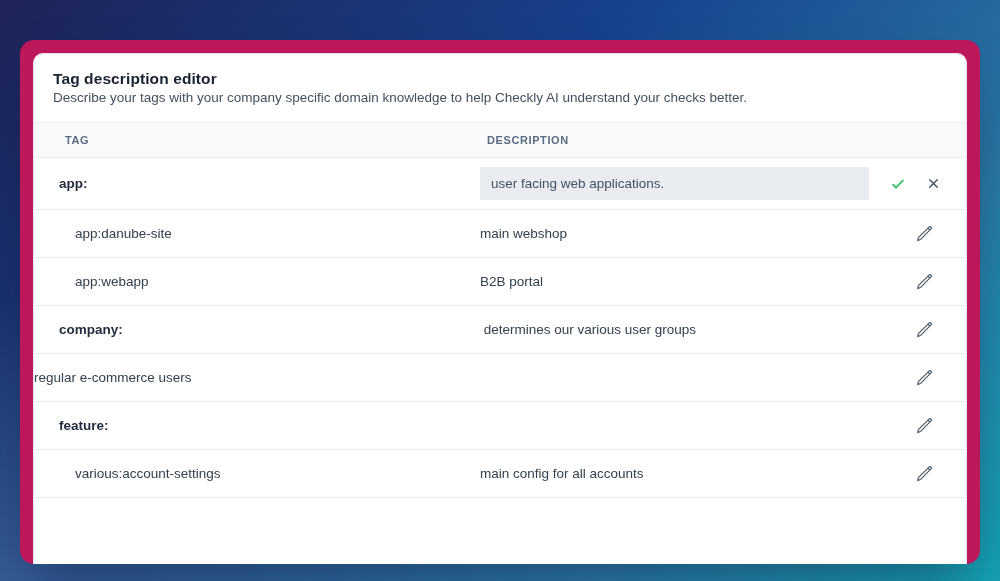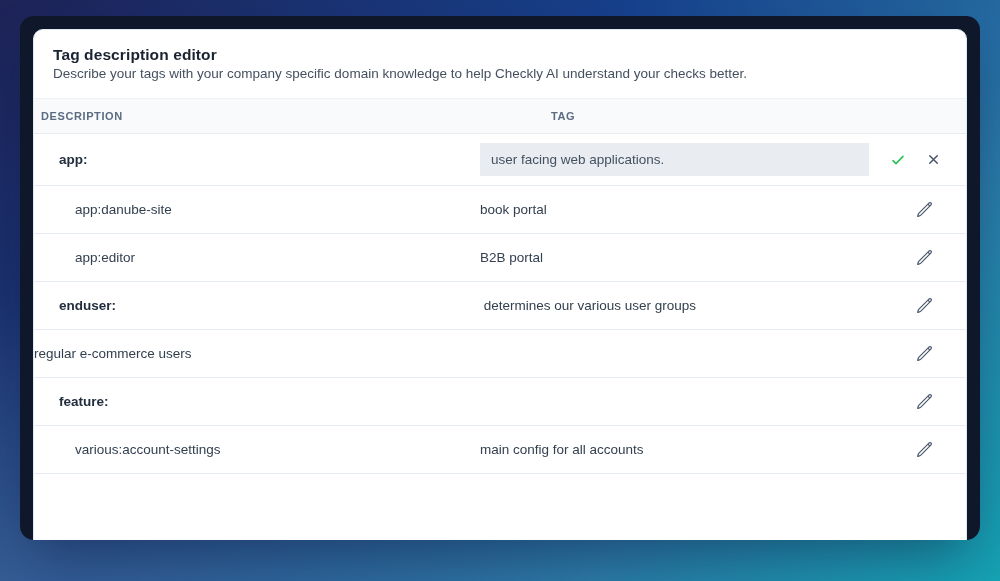--- a/index.html
+++ b/index.html
@@ -6,23 +6,23 @@
   html, body { width: 1000px; height: 581px; }
   body {
     font-family: "Liberation Sans", "DejaVu Sans", sans-serif;
     background:
       radial-gradient(120% 90% at 0% 100%, rgba(110,150,170,0.35) 0%, rgba(110,150,170,0) 55%),
       linear-gradient(135deg, #1e2357 0%, #17418d 40%, #2a7aa8 74%, #15a3b2 100%);
     overflow: hidden;
   }
   .card {
     position: absolute;
-    left: 20px; top: 16px;
+    left: 20px; top: 40px;
     width: 960px; height: 524px;
-    background: #0f172a;
+    background: #be185d;
     border-radius: 14px;
     box-shadow: 0 25px 55px -12px rgba(10, 20, 50, 0.45);
     overflow: hidden;
   }
   .panel {
     margin: 13px 13px 0;
     height: 540px;               
     border: 1px solid #e2e8f0;
     border-radius: 10px;
     background: #fff;
@@ -117,64 +117,64 @@
 <body>
 
 <div class="card">
   <div class="panel">
     <div class="panel-head">
       <div class="panel-title">Tag description editor</div>
       <div class="panel-subtitle">Describe your tags with your company specific domain knowledge to help Checkly AI understand your checks better.</div>
     </div>
     <div class="table">
       <div class="thead">
+        <div class="th th-tag">TAG</div>
         <div class="th th-desc">DESCRIPTION</div>
-        <div class="th th-tag">TAG</div>
       </div>
       <div>
           <div class="row editing">
             <div class="cell-tag bold">app:</div>
     <div class="cell-desc"><input type="text" class="desc-input" value="user facing web applications." style=""></div>
     <div class="cell-actions">
               <button class="icon-btn">
                 <svg width="16" height="16" viewBox="0 0 24 24" fill="none" stroke="#2bc158" stroke-width="2.4" stroke-linecap="round" stroke-linejoin="round">
                   <path d="M4.5 13l4.5 4.5L19.5 6.5"></path>
                 </svg>
               </button>
        <button class="icon-btn">
                 <svg width="15" height="15" viewBox="0 0 24 24" fill="none" stroke="#475569" stroke-width="2.3" stroke-linecap="round">
                   <path d="M6 6l12 12M18 6L6 18"></path>
                 </svg>
               </button>
             </div>
           </div>
           <div class="row">
             <div class="cell-tag child">app:danube-site</div>
-    <div class="cell-desc"><span class="desc-text">book portal</span></div>
-    <div class="cell-actions">
-              <button class="icon-btn">
-                <svg width="17" height="17" viewBox="0 0 24 24" fill="none" stroke="#475569" stroke-width="1.6" stroke-linecap="round" stroke-linejoin="round">
-                  <path d="M16.862 4.487l1.687-1.688a1.875 1.875 0 112.652 2.652L6.832 19.82a4.5 4.5 0 01-1.897 1.13l-2.685.8.8-2.685a4.5 4.5 0 011.13-1.897L16.863 4.487zm0 0L19.5 7.125"></path>
-                </svg>
-              </button>
-            </div>
-          </div>
-          <div class="row">
-            <div class="cell-tag child">app:editor</div>
+    <div class="cell-desc"><span class="desc-text">main webshop</span></div>
+    <div class="cell-actions">
+              <button class="icon-btn">
+                <svg width="17" height="17" viewBox="0 0 24 24" fill="none" stroke="#475569" stroke-width="1.6" stroke-linecap="round" stroke-linejoin="round">
+                  <path d="M16.862 4.487l1.687-1.688a1.875 1.875 0 112.652 2.652L6.832 19.82a4.5 4.5 0 01-1.897 1.13l-2.685.8.8-2.685a4.5 4.5 0 011.13-1.897L16.863 4.487zm0 0L19.5 7.125"></path>
+                </svg>
+              </button>
+            </div>
+          </div>
+          <div class="row">
+            <div class="cell-tag child">app:webapp</div>
     <div class="cell-desc"><span class="desc-text">B2B portal</span></div>
     <div class="cell-actions">
               <button class="icon-btn">
                 <svg width="17" height="17" viewBox="0 0 24 24" fill="none" stroke="#475569" stroke-width="1.6" stroke-linecap="round" stroke-linejoin="round">
                   <path d="M16.862 4.487l1.687-1.688a1.875 1.875 0 112.652 2.652L6.832 19.82a4.5 4.5 0 01-1.897 1.13l-2.685.8.8-2.685a4.5 4.5 0 011.13-1.897L16.863 4.487zm0 0L19.5 7.125"></path>
                 </svg>
               </button>
             </div>
           </div>
           <div class="row">
-            <div class="cell-tag bold">enduser:</div>
+            <div class="cell-tag bold">company:</div>
     <div class="cell-desc"><span class="desc-text"> determines our various user groups</span></div>
     <div class="cell-actions">
               <button class="icon-btn">
                 <svg width="17" height="17" viewBox="0 0 24 24" fill="none" stroke="#475569" stroke-width="1.6" stroke-linecap="round" stroke-linejoin="round">
                   <path d="M16.862 4.487l1.687-1.688a1.875 1.875 0 112.652 2.652L6.832 19.82a4.5 4.5 0 01-1.897 1.13l-2.685.8.8-2.685a4.5 4.5 0 011.13-1.897L16.863 4.487zm0 0L19.5 7.125"></path>
                 </svg>
               </button>
             </div>
           </div>
           <div class="row">

